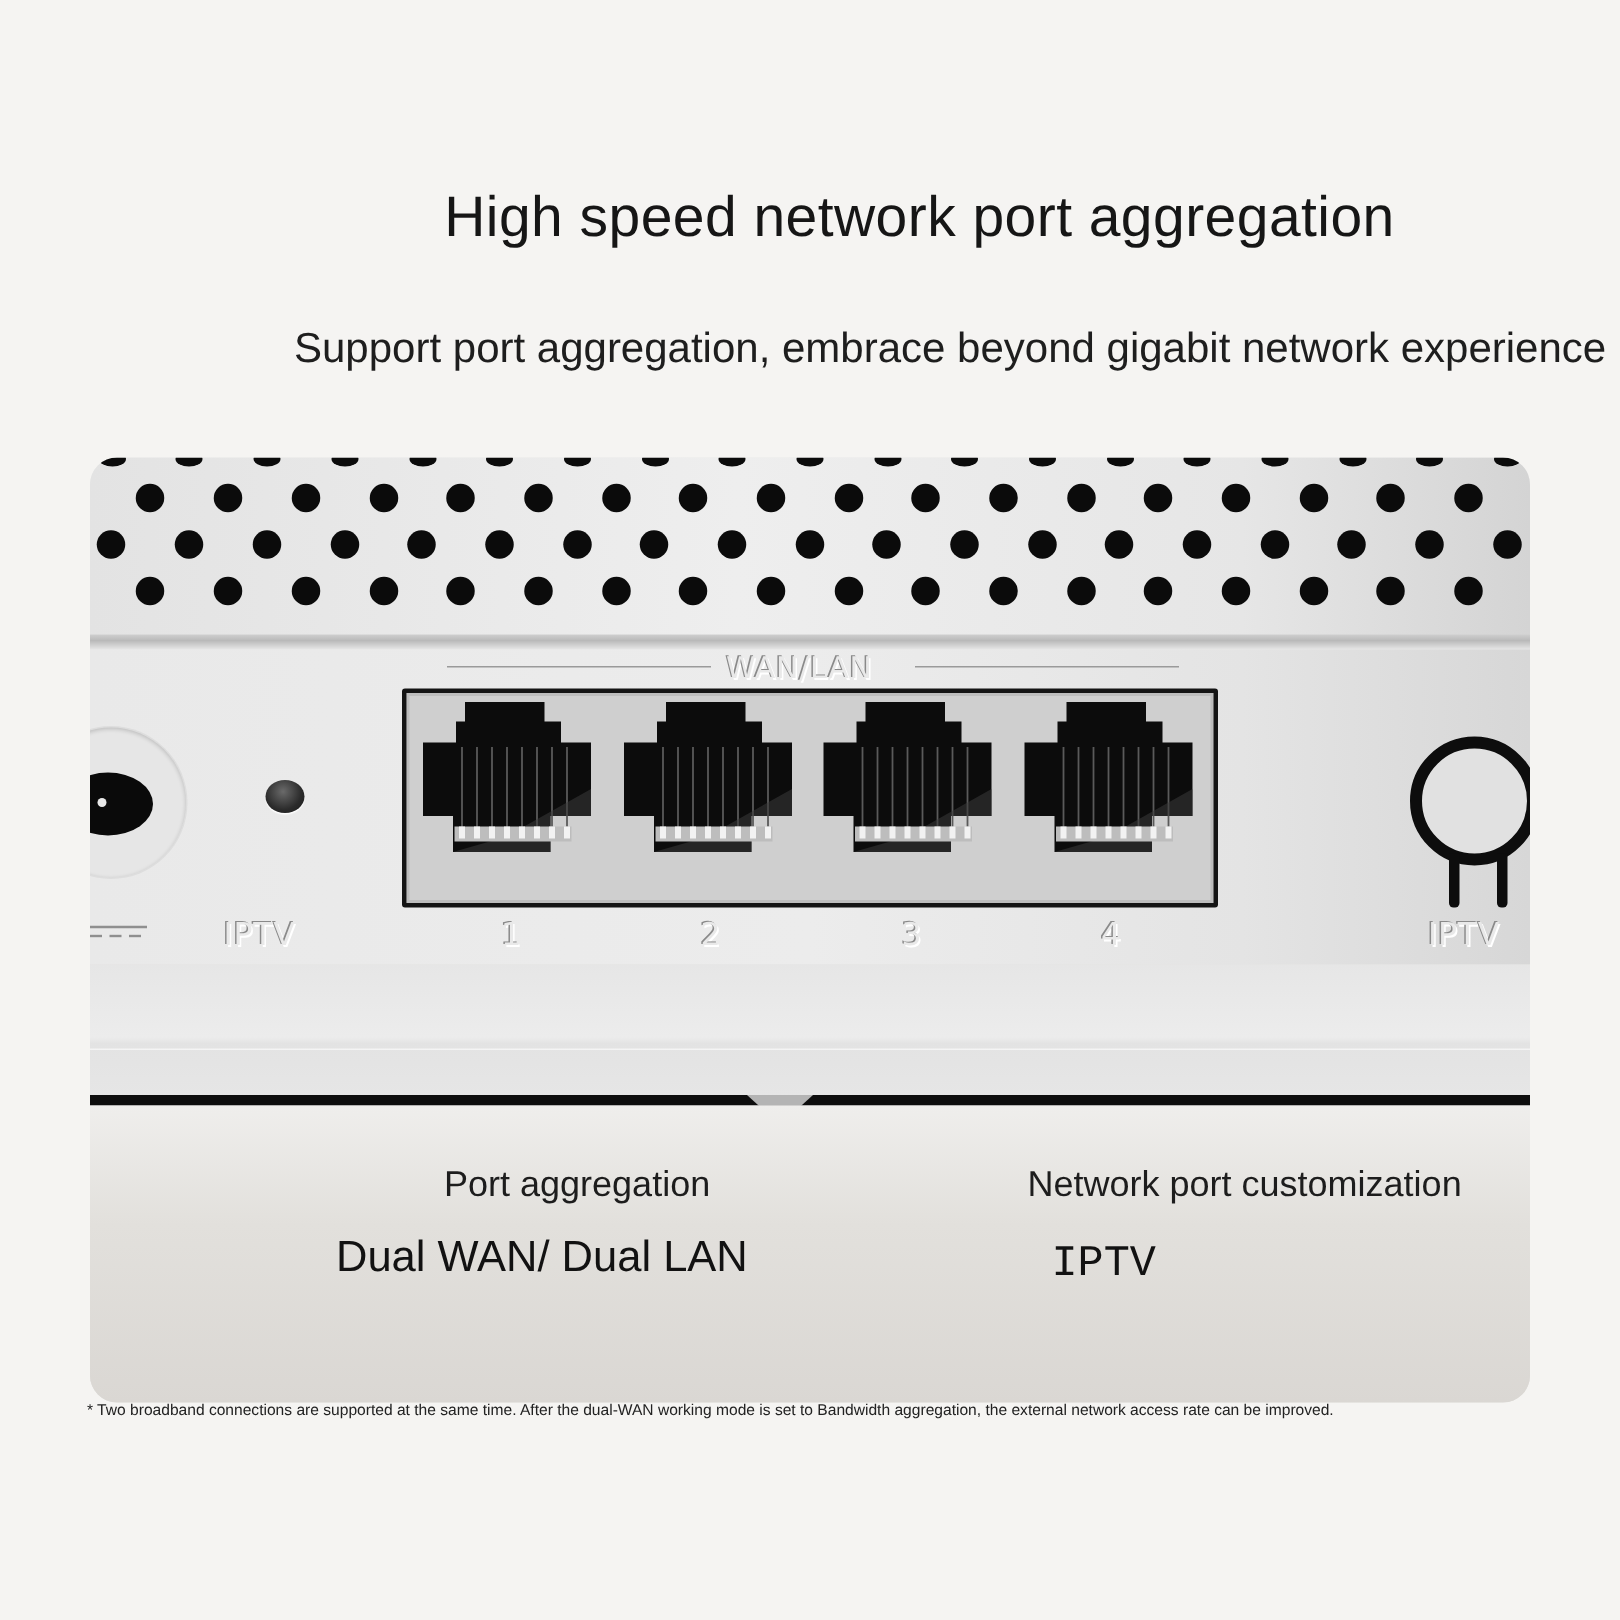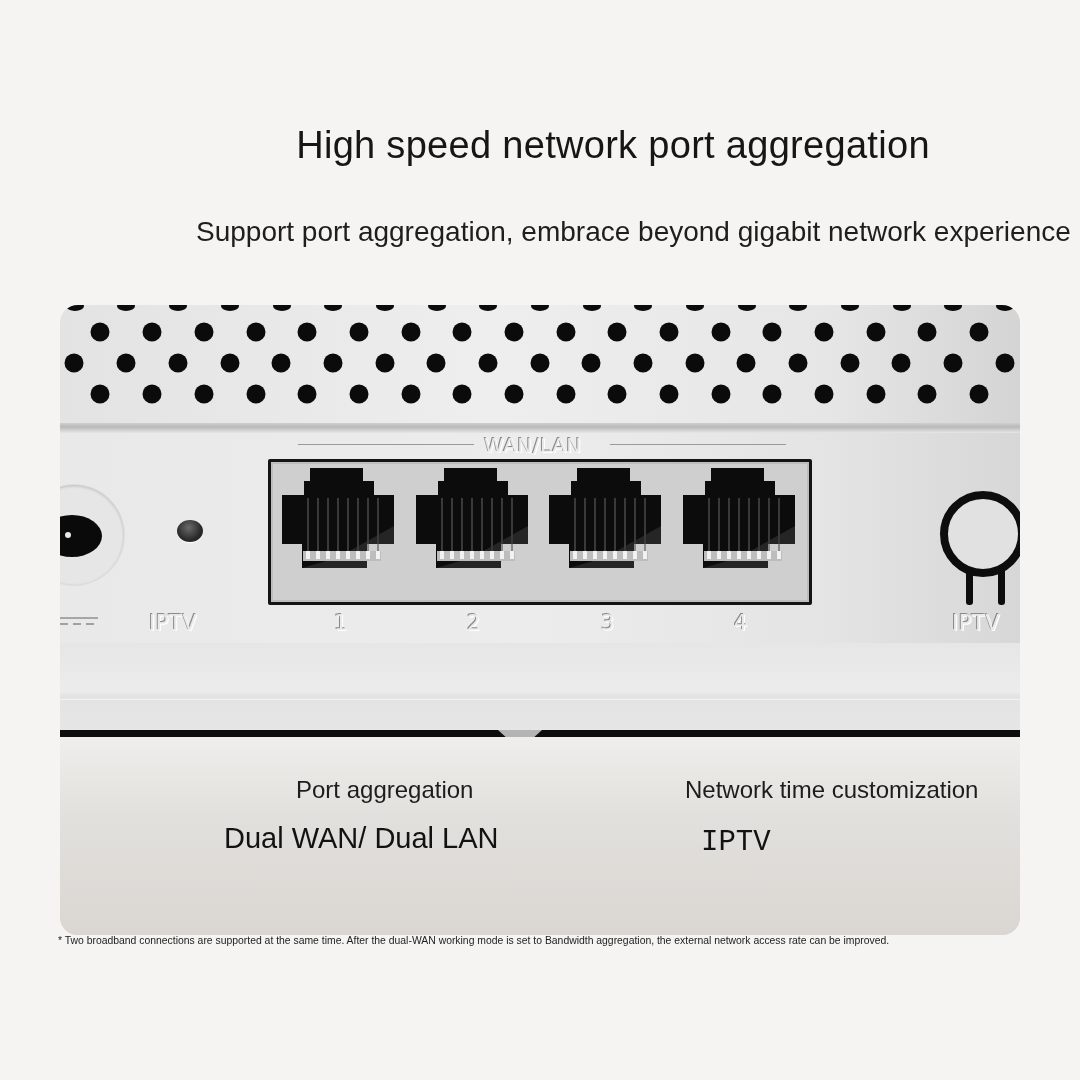--- a/index.html
+++ b/index.html
@@ -343,16 +343,16 @@
   </div>
 
   <div class="lower-body"></div>
   <div class="base-line"></div>
   <div class="notch"></div>
   <div class="surface"></div>
 </div>
 
 <div class="feature-label" style="left:296px; top:776px;">Port aggregation</div>
 <div class="feature-value" style="left:224px; top:822px;">Dual WAN/ Dual LAN</div>
-<div class="feature-label" style="left:685px; top:776px;">Network time customization</div>
+<div class="feature-label" style="left:685px; top:776px;">Network port customization</div>
 <div class="feature-value" style="left:701px; top:826px;font-family:Liberation Mono, monospace;">IPTV</div>
 
 <div class="footnote">* Two broadband connections are supported at the same time. After the dual-WAN working mode is set to Bandwidth aggregation, the external network access rate can be improved.</div>
 
 </body></html>

